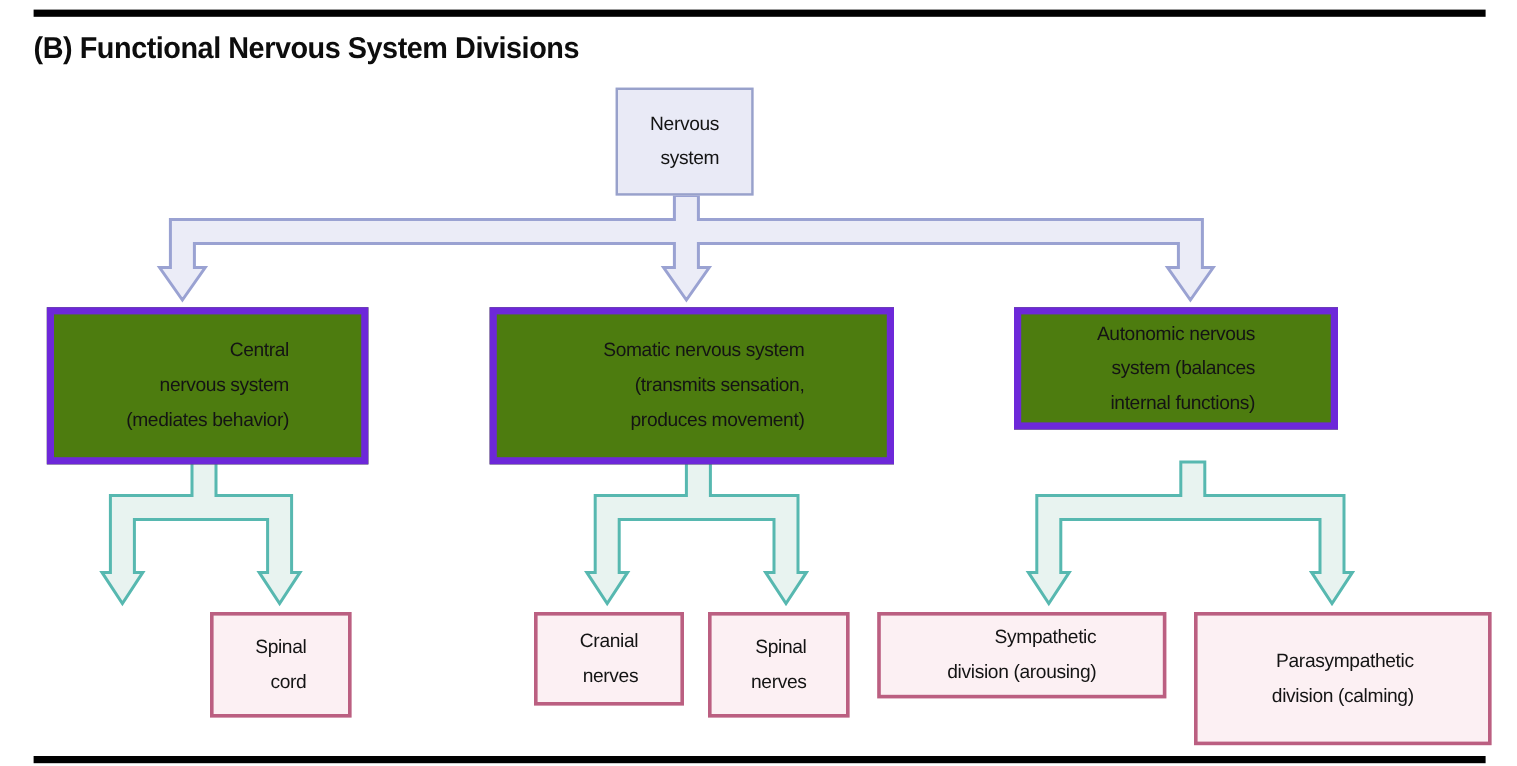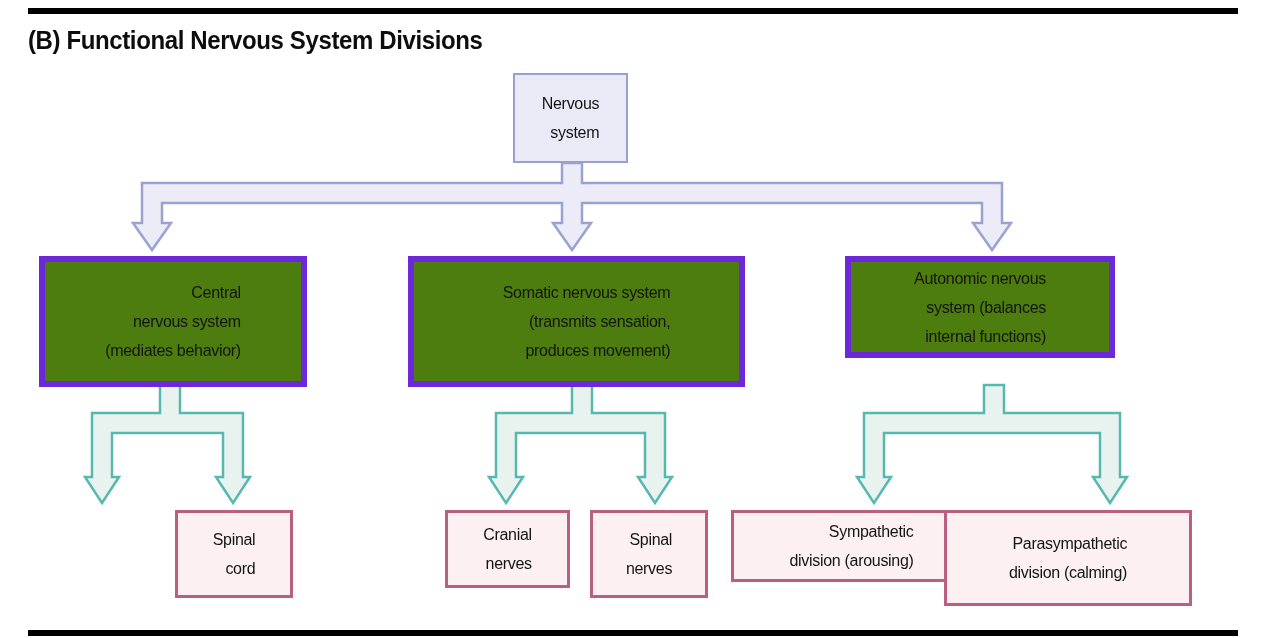--- a/index.html
+++ b/index.html
@@ -83,16 +83,16 @@
 internal functions)</div>
 
   <div class="node leaf" style="left:175px;top:510px;width:118px;height:88px;">Spinal
 cord</div>
   <div class="node leaf" style="left:445px;top:510px;width:125px;height:78px;">Cranial
 nerves</div>
   <div class="node leaf" style="left:590px;top:510px;width:118px;height:88px;">Spinal
 nerves</div>
   <div class="node leaf" style="left:731px;top:510px;width:241px;height:72px;">Sympathetic
 division (arousing)</div>
-  <div class="node leaf" style="left:944px;top:510px;width:248px;height:96px;">Parasympathetic
+  <div class="node leaf" style="left:995px;top:510px;width:248px;height:111px;">Parasympathetic
 division (calming)</div>
 
 </div>
 
 </body></html>

